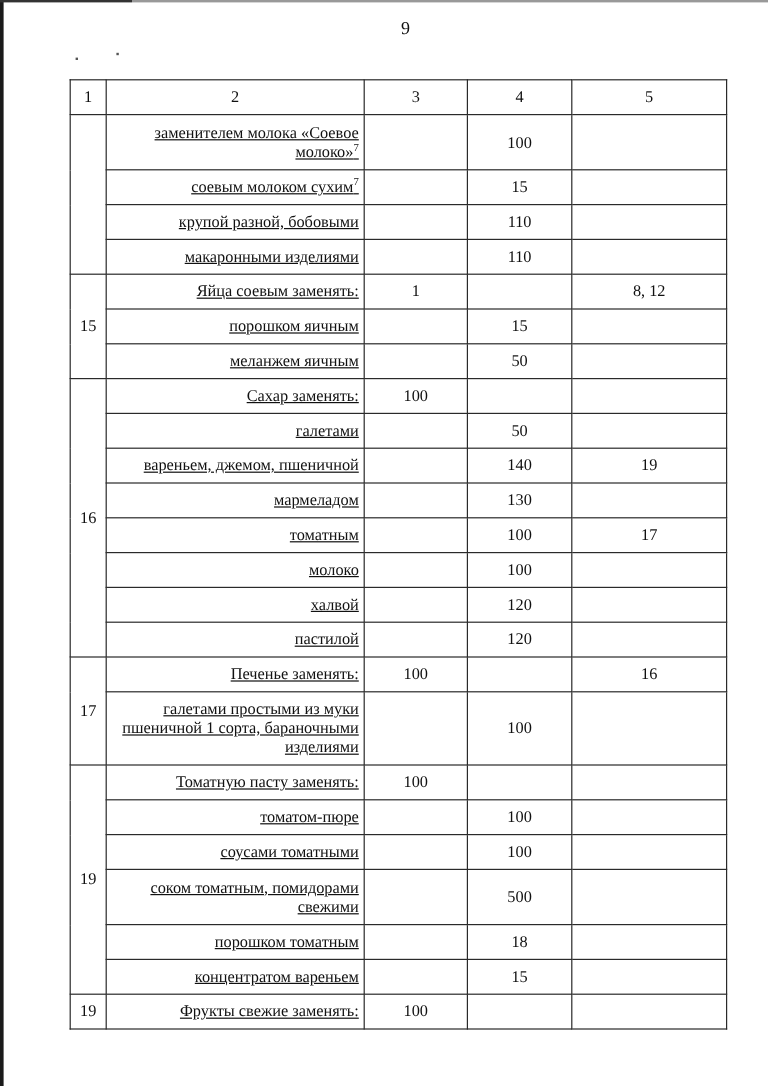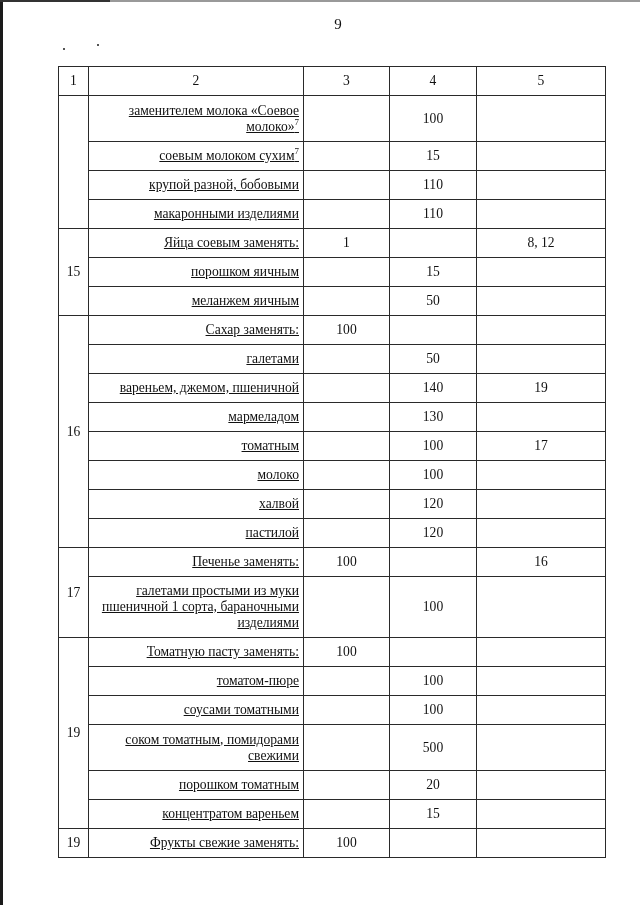--- a/index.html
+++ b/index.html
@@ -189,21 +189,21 @@
       </tr>
       <tr class="h2">
         <td class="txt"><span>соком томатным, помидорами свежими</span><sup></sup></td>
         <td class="c"></td>
         <td class="c">500</td>
         <td class="c"></td>
       </tr>
       <tr class="h1">
         <td class="txt"><span>порошком томатным</span><sup></sup></td>
         <td class="c"></td>
-        <td class="c">20</td>
+        <td class="c">18</td>
         <td class="c"></td>
       </tr>
       <tr class="h1">
         <td class="txt"><span>концентратом вареньем</span><sup></sup></td>
         <td class="c"></td>
         <td class="c">15</td>
         <td class="c"></td>
       </tr>
       <tr class="h1">
         <td class="num" rowspan="1">19</td>

